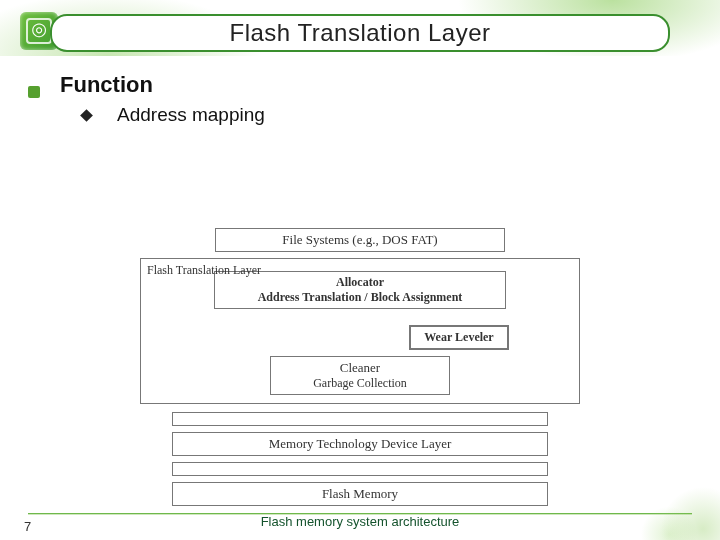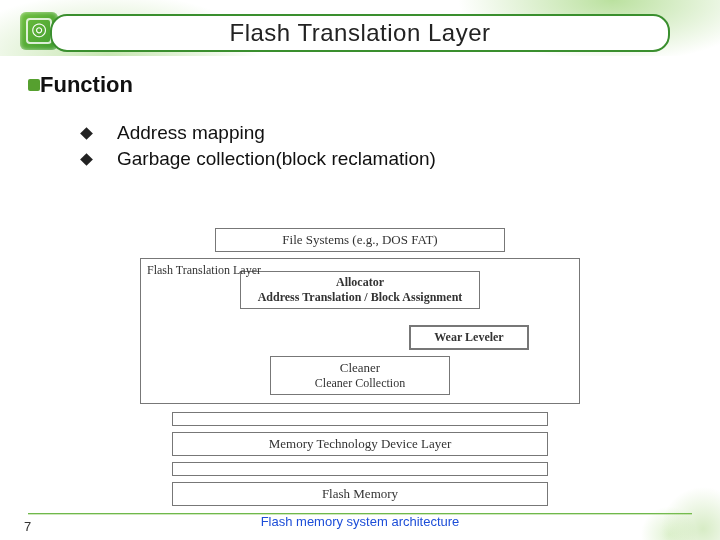--- a/index.html
+++ b/index.html
@@ -76,23 +76,23 @@
 
   
   .content {
     position: absolute;
     left: 28px;
     top: 72px;
     right: 28px;
   }
   .bullet-l1 {
     display: flex;
-    align-items: center;
-    gap: 0;
-    margin-bottom: 24px;
+    align-items: flex-end;
+    gap: 20px;
+    margin-bottom: 6px;
   }
   .bullet-l1 .dot {
     width: 12px; height: 12px;
     background: #56a02f;
     border-radius: 2px;
   }
   .bullet-l1 .txt {
     font-size: 22px;
     font-weight: bold;
     color: #111;
@@ -146,33 +146,33 @@
     padding: 6px 8px 8px 8px;
     margin-bottom: 8px;
   }
   .d-ftl-label {
     position: absolute;
     left: 6px;
     top: 4px;
     font-size: 12px;
   }
   .d-alloc {
-    width: 240px;
+    width: 292px;
     margin: 6px auto 16px auto;
   }
   .d-alloc .alloc-title {
     font-weight: bold;
     font-size: 12px;
   }
   .d-alloc .alloc-sub {
     font-size: 12px;
     font-weight: bold;
   }
   .d-wear {
-    width: 120px;
+    width: 100px;
     margin: 4px 0 0 260px;
     border-width: 2px;
     font-weight: bold;
     font-size: 12px;
   }
   .d-cleaner {
     width: 180px;
     margin: 6px auto 0 auto;
   }
   .d-cleaner .c-title { font-weight: normal; font-size: 13px; }
@@ -181,21 +181,21 @@
     width: 376px;
     margin: 0 auto 6px auto;
   }
   .d-empty {
     height: 14px;
   }
   .d-caption {
     text-align: center;
     font-family: Arial, Helvetica, sans-serif;
     font-size: 13px;
-    color: #1d4ed8;
+    color: #14532d;
     margin-top: 8px;
   }
 
   
   .footer-rule {
     position: absolute;
     left: 28px;
     right: 28px;
     bottom: 26px;
     height: 0;
@@ -236,40 +236,36 @@
   <div class="content">
     <div class="bullet-l1">
       <span class="dot"></span>
       <span class="txt">Function</span>
     </div>
     <div class="sublist">
       <div class="bullet-l2">
         <span class="diamond"></span>
         <span class="txt">Address mapping</span>
       </div>
-      <div class="bullet-l2">
-        <span class="diamond"></span>
-        <span class="txt">Garbage collection(block reclamation)</span>
-      </div>
     </div>
   </div>
 
   <div class="diagram">
     <div class="dbox d-top">File Systems (e.g., DOS FAT)</div>
 
     <div class="d-ftl-outer">
       <span class="d-ftl-label">Flash Translation Layer</span>
       <div class="dbox d-alloc">
         <div class="alloc-title">Allocator</div>
         <div class="alloc-sub">Address Translation / Block Assignment</div>
       </div>
       <div class="dbox d-wear">Wear Leveler</div>
       <div class="dbox d-cleaner">
         <div class="c-title">Cleaner</div>
-        <div class="c-sub">Cleaner Collection</div>
+        <div class="c-sub">Garbage Collection</div>
       </div>
     </div>
 
     <div class="dbox d-long d-empty"></div>
     <div class="dbox d-long">Memory Technology Device Layer</div>
     <div class="dbox d-long d-empty"></div>
     <div class="dbox d-long">Flash Memory</div>
 
     <div class="d-caption">Flash memory system architecture</div>
   </div>

